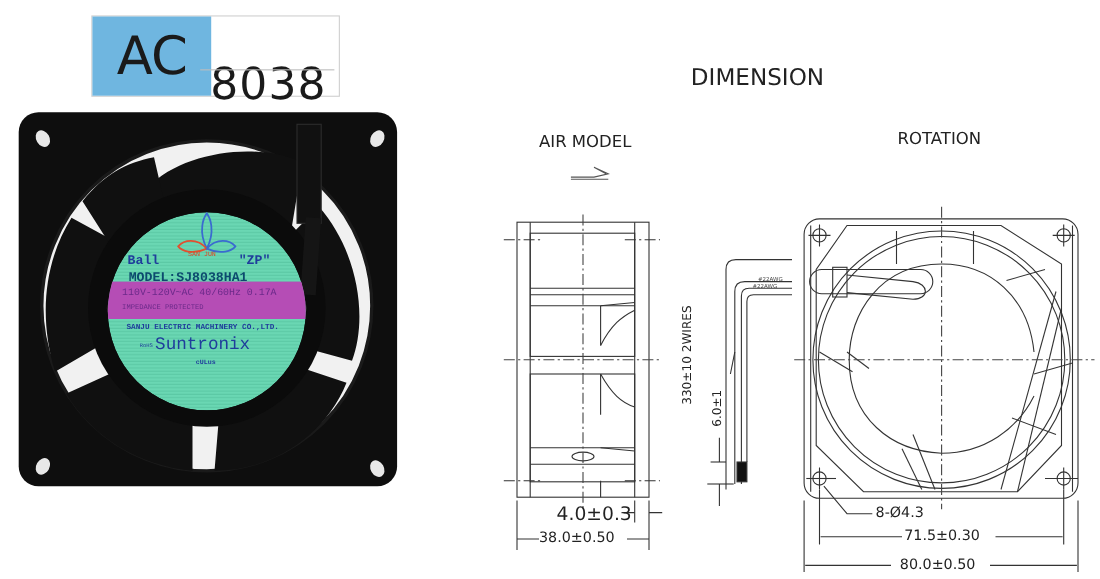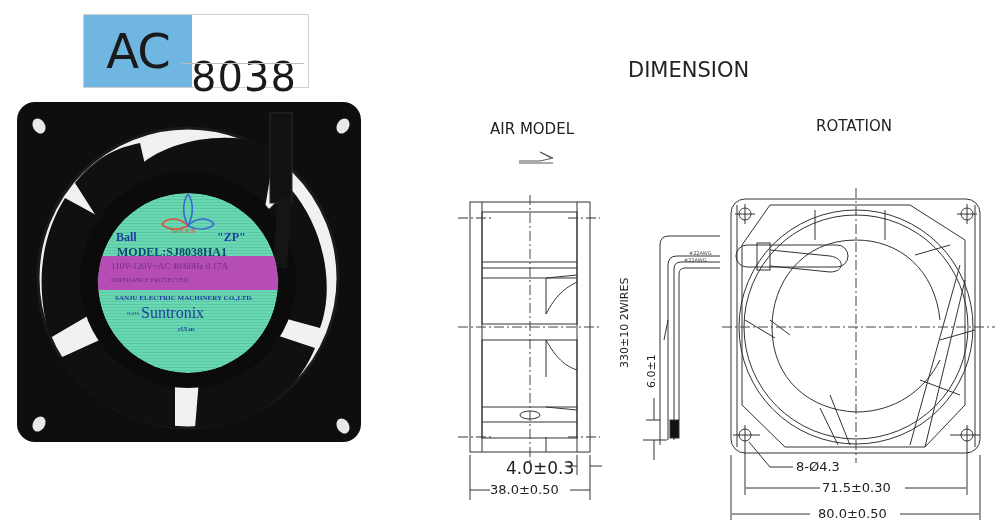--- a/index.html
+++ b/index.html
@@ -7,21 +7,21 @@
   .abs { position:absolute; }
   
   .badge { left:83px; top:14px; width:224px; height:72px; border:1px solid #cfcfcf; background:#fff; }
   .badge-ac { position:absolute; left:0; top:0; width:108px; height:72px; background:#6fb6e0; display:flex; align-items:center; justify-content:center; font-family:"DejaVu Sans", sans-serif; font-size:48px; color:#1a1a1a; letter-spacing:-1px; }
   .badge-num { position:absolute; left:100px; top:0px; width:120px; height:46px; font-size:40px; color:#1a1a1a; line-height:46px; text-align:center; letter-spacing:1px;margin-top:39px; }
   .badge-div { position:absolute; left:98px; top:48px; width:122px; height:1px; background:#bdbdbd; }
   .badge-size { position:absolute; left:100px; top:50px; width:120px; height:20px; font-size:13px; line-height:20px; text-align:center; color:#222; letter-spacing:1px; }
   
   .photo { left:15px; top:98px; width:348px; height:348px; }
   
-  .lbl { position:absolute; font-family:Liberation Serif, serif; white-space:nowrap; }
+  .lbl { position:absolute; font-family:Liberation Mono, monospace; white-space:nowrap; }
   
   .dtext { position:absolute; font-family:"DejaVu Sans", sans-serif; color:#222; white-space:nowrap; }
   svg text { font-family:"DejaVu Sans", sans-serif; }
 </style>
 </head>
 <body>
 
 <div class="abs badge">
   <div class="badge-ac">AC</div>
   <div class="badge-num">8038</div>

